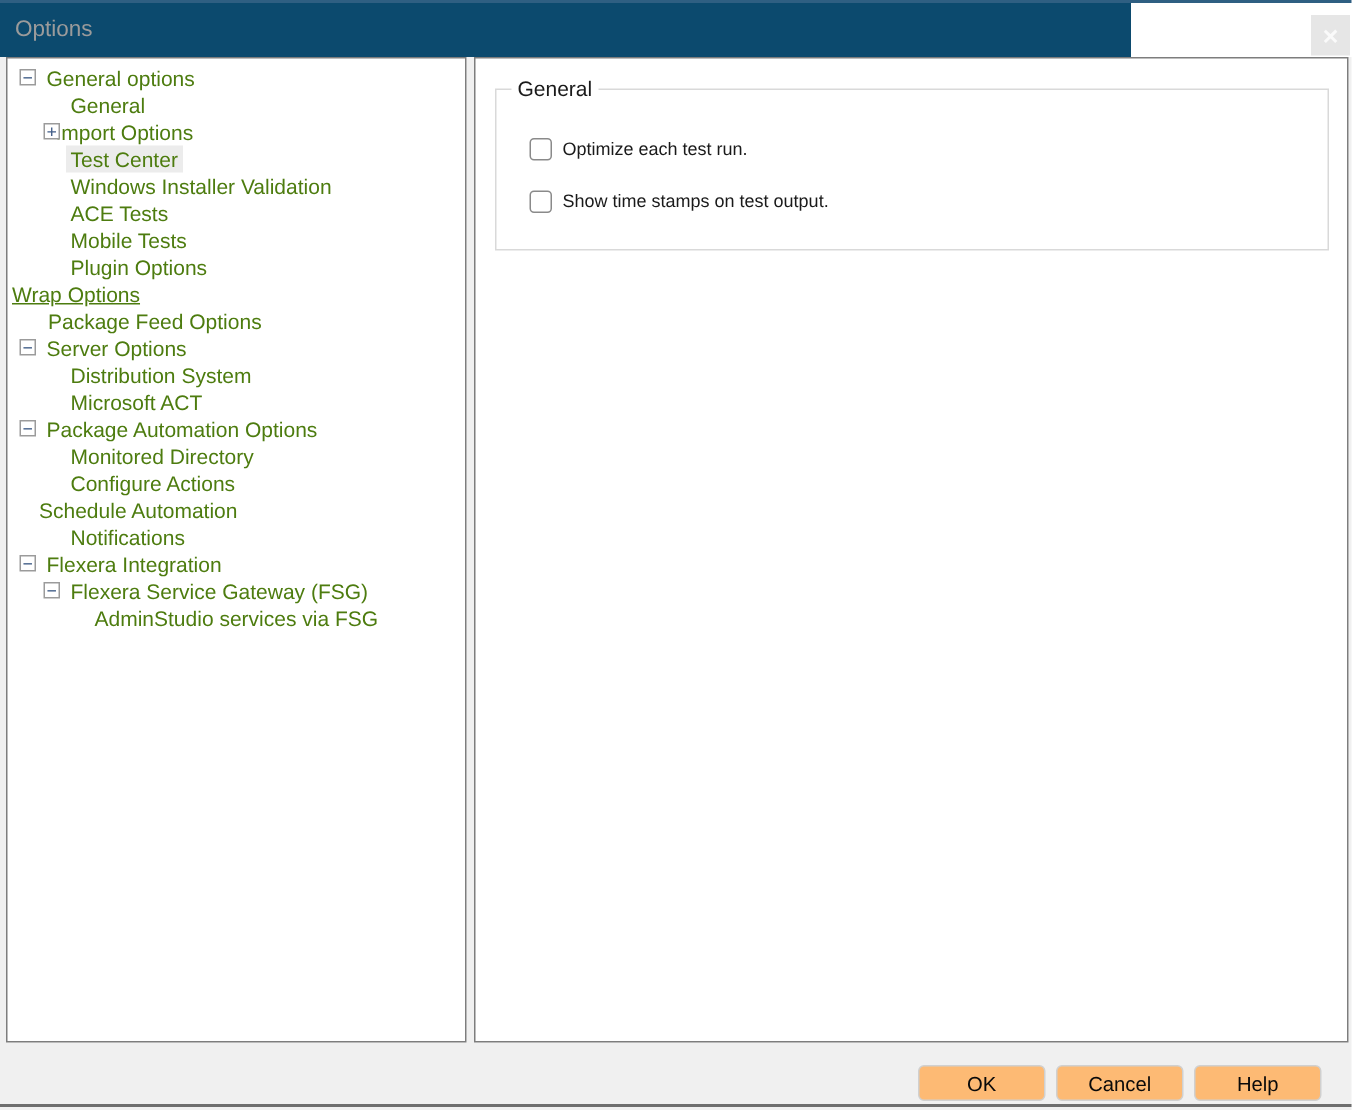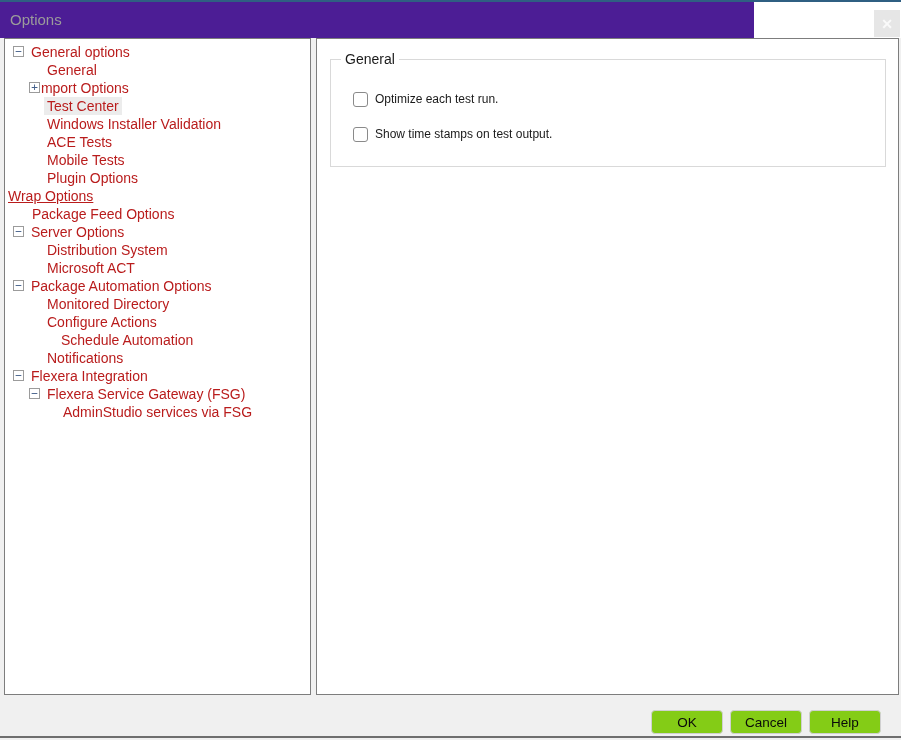--- a/index.html
+++ b/index.html
@@ -11,21 +11,21 @@
     font-family: "Liberation Sans", sans-serif;
     color: #1a1a1a;
     overflow: hidden;
   }
   .top-accent {
     position: absolute; top: 0; left: 0; width: 901px; height: 2px;
     background: #2f5f82;
   }
   .titlebar {
     position: absolute; top: 2px; left: 0; width: 754px; height: 36px;
-    background: #4c1d95;
+    background: #0c4a6e;
   }
   .window-title {
     position: absolute; left: 10px; top: 9px;
     font-size: 15px; color: #9b9b9b;
   }
   .close-btn {
     position: absolute; left: 874px; top: 8px; width: 26px; height: 27px;
     background: #e6e6e6; border: none;
     display: flex; align-items: center; justify-content: center;
     cursor: default;
@@ -51,21 +51,21 @@
   .expander {
     position: absolute; top: 3px;
     width: 11px; height: 11px;
     border: 1px solid #9b9b9b; background: #ffffff;
     color: #44608a;
     font-size: 11px; line-height: 9px; text-align: center;
     font-family: "DejaVu Sans Mono", monospace;
   }
   .tree-label {
     display: inline-block; padding: 0 3px;
-    color: #b91c1c;
+    color: #4d7c0f;
   }
   .tree-row.selected .tree-label { background: #ececec; }
   .content-panel {
     position: absolute; left: 316px; top: 38px; width: 583px; height: 657px;
     background: #ffffff; border: 1px solid #7d7d7d;
   }
   .groupbox {
     position: absolute; left: 13px; top: 20px; width: 556px; height: 108px;
     border: 1px solid #d9d9d9;
     padding-top: 28px;
@@ -85,22 +85,22 @@
     border: 1px solid #8a8a8a; border-radius: 3px;
     background: #ffffff;
     margin-right: 7px;
     flex: 0 0 auto;
   }
   .footer-buttons {
     position: absolute; top: 710px; right: 20px;
     display: flex; gap: 7px;
   }
   .btn {
-    width: 72px; height: 24px;
-    background: #84cc16; border: 1px solid #d0d0d0; border-radius: 4px;
+    width: 85px; height: 24px;
+    background: #fdba74; border: 1px solid #d0d0d0; border-radius: 4px;
     font-size: 13.5px; color: #0a0a0a;
     font-family: "Liberation Sans", sans-serif;
     display: flex; align-items: center; justify-content: center;
     cursor: default;
   }
   .bottom-edge {
     position: absolute; left: 0; top: 736px; width: 901px; height: 2px;
     background: #6e6e6e;
   }
 </style>
@@ -178,21 +178,21 @@
     <div class="tree-row">
     
     <span class="tree-label" style="margin-left: 39px;">Monitored Directory</span>
   </div>
     <div class="tree-row">
     
     <span class="tree-label" style="margin-left: 39px;">Configure Actions</span>
   </div>
     <div class="tree-row">
     
-    <span class="tree-label" style="margin-left: 53px;">Schedule Automation</span>
+    <span class="tree-label" style="margin-left: 18px;">Schedule Automation</span>
   </div>
     <div class="tree-row">
     
     <span class="tree-label" style="margin-left: 39px;">Notifications</span>
   </div>
     <div class="tree-row">
     <span class="expander" style="left: 8px;">−</span>
     <span class="tree-label" style="margin-left: 23px;">Flexera Integration</span>
   </div>
     <div class="tree-row">

